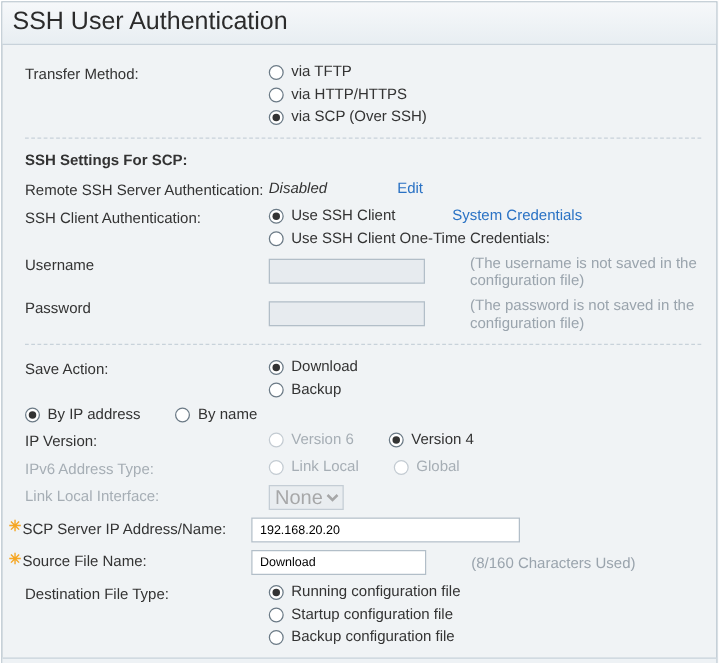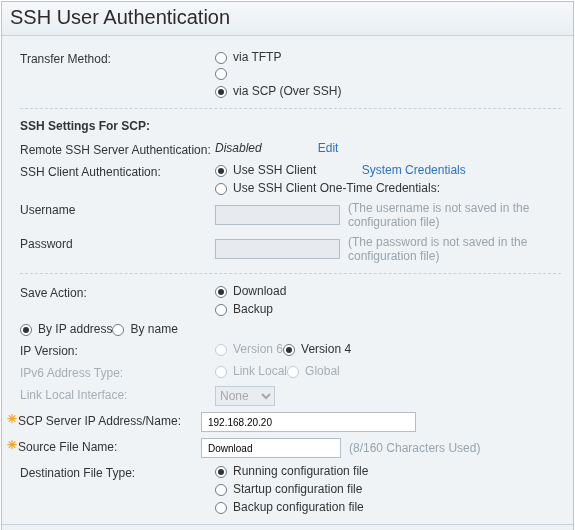--- a/index.html
+++ b/index.html
@@ -40,21 +40,21 @@
     color: #333;
     padding-top: 2px;
   }
   .label-col.disabled { color: #a6aeb5; }
   .field-col {
     flex: 1;
     display: flex;
     flex-direction: column;
     gap: 4px;
   }
-  .field-col.horiz { flex-direction: row; gap: 0; align-items: center; }
+  .field-col.horiz { flex-direction: row; gap: 28px; align-items: center; }
   .radio-line {
     display: flex;
     align-items: flex-end;
     gap: 6px;
   }
   .radio {
     width: 12px; height: 12px;
     border: 1px solid #6b7a86;
     border-radius: 50%;
     display: inline-flex;
@@ -94,21 +94,21 @@
   input.text[disabled] { background: #e7ebef; color: #888; }
   .hint {
     color: #9aa4ad;
     font-size: 12px;
     margin-left: 8px;
   }
   select.sel {
     border: 1px solid #b2bec8;
     background: #e7ebef;
     height: 20px;
-    font-size: 12px;
+    font-size: 16px;
     color: #888;
     width: 60px;
   }
   .asterisk {
     display: inline-block;
     width: 12px;
     color: #f5a623;
     font-weight: bold;
     text-align: center;
   }
@@ -132,20 +132,21 @@
 
     <div class="row">
       <div class="label-col">Transfer Method:</div>
       <div class="field-col">
         <div class="radio-line">
           <span class="radio"></span>
           <span class="radio-label">via TFTP</span>
         </div>
         <div class="radio-line">
           <span class="radio"></span>
+          <span class="radio-label">via HTTP/HTTPS</span>
         </div>
         <div class="radio-line">
           <span class="radio checked"></span>
           <span class="radio-label">via SCP (Over SSH)</span>
         </div>
       </div>
     </div>
 
     <hr class="sep">
 

